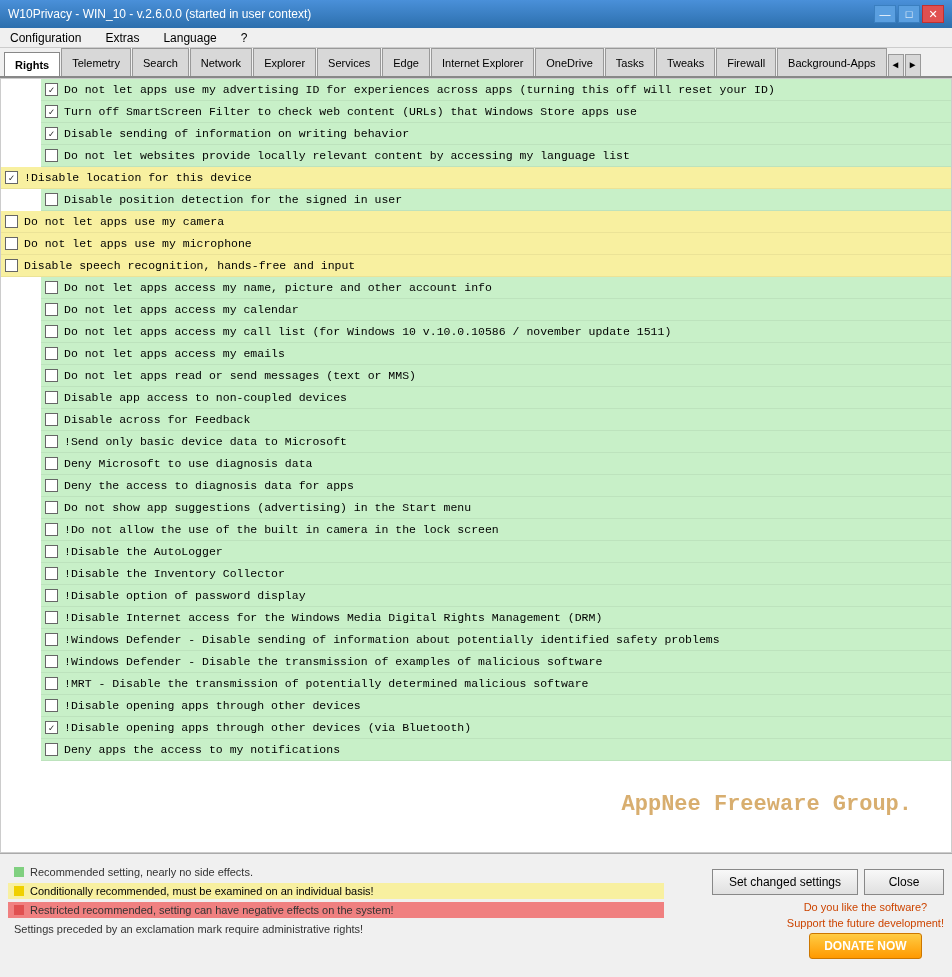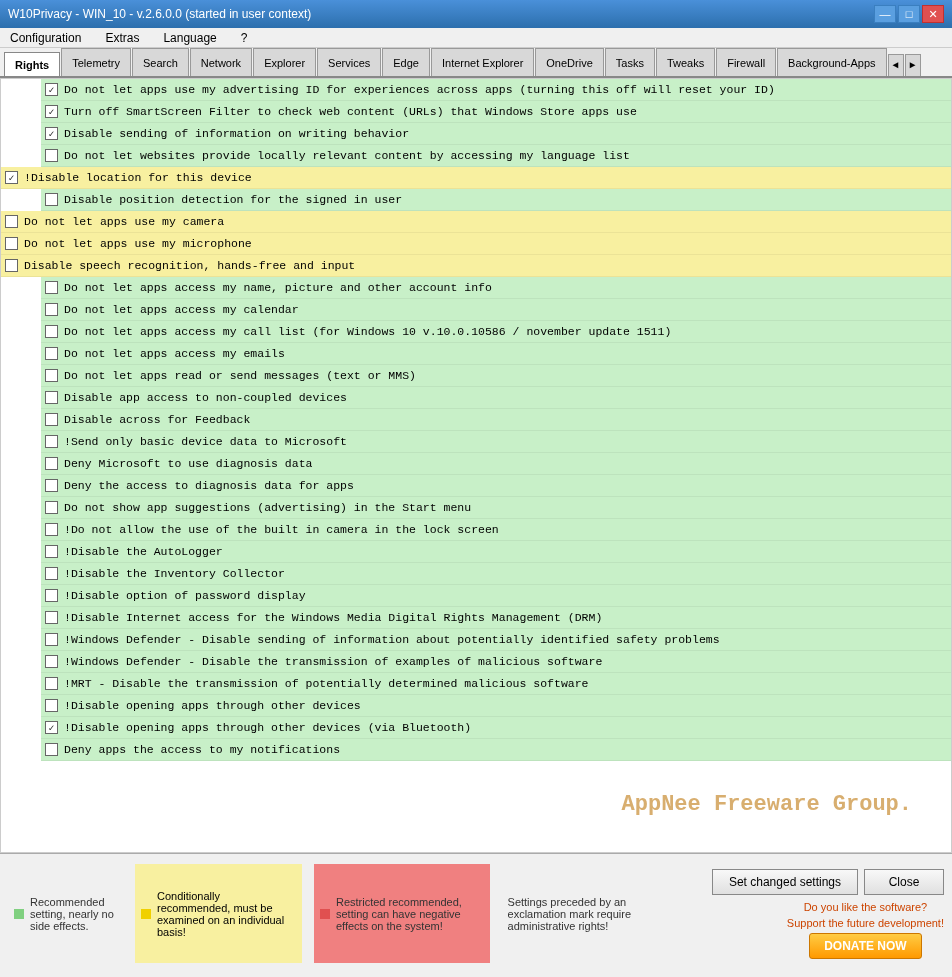--- a/index.html
+++ b/index.html
@@ -185,22 +185,22 @@
     }
     .bottom-section {
       display: flex;
       height: 120px;
       border-top: 1px solid #aaa;
     }
     .bottom-left {
       flex: 1;
       padding: 10px 8px;
       display: flex;
-      flex-direction: row;
-      gap: 12px;
+      flex-direction: column;
+      gap: 3px;
     }
     .bottom-right {
       width: 280px;
       padding: 8px;
       display: flex;
       flex-direction: column;
       gap: 6px;
       align-items: flex-end;
       justify-content: center;
     }

